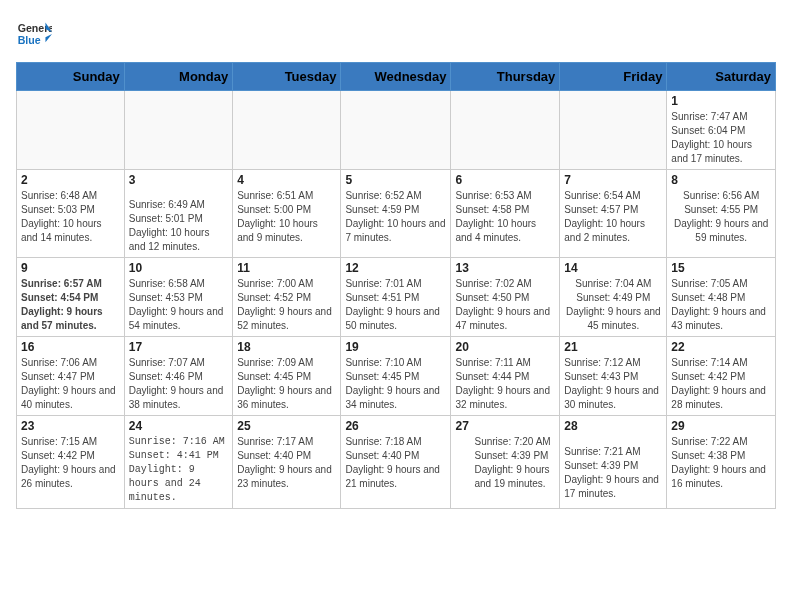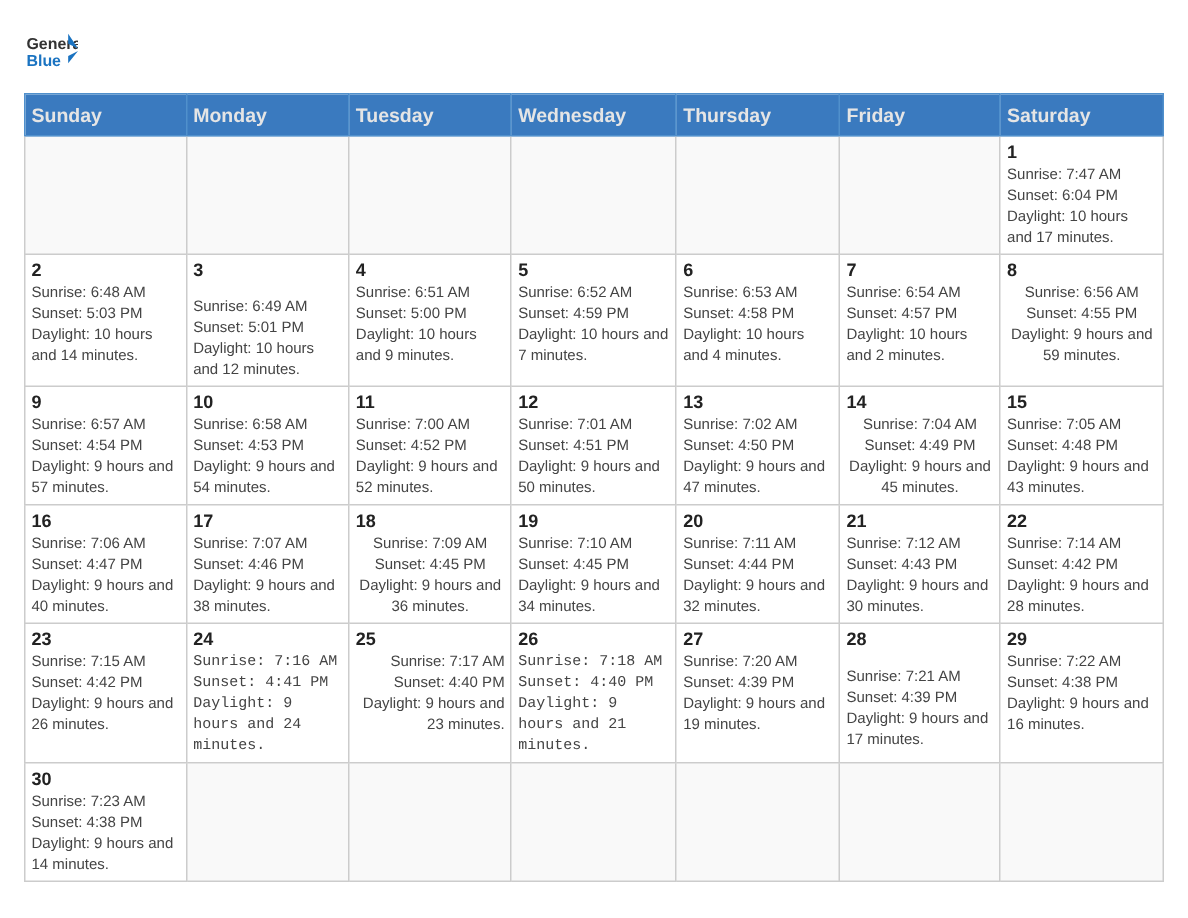--- a/index.html
+++ b/index.html
@@ -38,25 +38,25 @@
       font-weight: normal;
       color: #555;
     }
     .calendar {
       width: 100%;
       border-collapse: collapse;
       border: 1px solid #ccc;
     }
     .calendar th {
       background-color: #3a7abf;
-      color: #e5e5e5;
+      color: #000000;
       font-size: 13px;
       font-weight: bold;
       padding: 6px 4px;
-      text-align: left;
+      text-align: right;
       border: 1px solid #5090cc;
     }
     .calendar td {
       vertical-align: top;
       border: 1px solid #ccc;
       padding: 3px 4px;
       width: 113px;
       min-height: 70px;
       background: #fff;
       font-size: 10.5px;
@@ -161,21 +161,21 @@
         <td>
           <div class="day-number">8</div>
           <div class="day-info" style="white-space: pre-line; text-align: center;">Sunrise: 6:56 AM
 Sunset: 4:55 PM
 Daylight: 9 hours and 59 minutes.</div>
         </td>
       </tr>
       <tr>
         <td>
           <div class="day-number">9</div>
-          <div class="day-info" style="white-space: pre-line;">Sunrise: 6:57 AM
+          <div class="day-info" style="white-space: pre-line; font-weight: bold;">Sunrise: 6:57 AM
 Sunset: 4:54 PM
 Daylight: 9 hours and 57 minutes.</div>
         </td>
         <td>
           <div class="day-number">10</div>
           <div class="day-info" style="white-space: pre-line;">Sunrise: 6:58 AM
 Sunset: 4:53 PM
 Daylight: 9 hours and 54 minutes.</div>
         </td>
         <td>
@@ -217,21 +217,21 @@
 Daylight: 9 hours and 40 minutes.</div>
         </td>
         <td>
           <div class="day-number">17</div>
           <div class="day-info" style="white-space: pre-line;">Sunrise: 7:07 AM
 Sunset: 4:46 PM
 Daylight: 9 hours and 38 minutes.</div>
         </td>
         <td>
           <div class="day-number">18</div>
-          <div class="day-info" style="white-space: pre-line; text-align: center;">Sunrise: 7:09 AM
+          <div class="day-info" style="white-space: pre-line;">Sunrise: 7:09 AM
 Sunset: 4:45 PM
 Daylight: 9 hours and 36 minutes.</div>
         </td>
         <td>
           <div class="day-number">19</div>
           <div class="day-info" style="white-space: pre-line;">Sunrise: 7:10 AM
 Sunset: 4:45 PM
 Daylight: 9 hours and 34 minutes.</div>
         </td>
         <td>
@@ -261,57 +261,43 @@
 Daylight: 9 hours and 26 minutes.</div>
         </td>
         <td>
           <div class="day-number">24</div>
           <div class="day-info" style="white-space: pre-line; font-family: Liberation Mono, monospace;">Sunrise: 7:16 AM
 Sunset: 4:41 PM
 Daylight: 9 hours and 24 minutes.</div>
         </td>
         <td>
           <div class="day-number">25</div>
-          <div class="day-info" style="white-space: pre-line; text-align: right;">Sunrise: 7:17 AM
+          <div class="day-info" style="white-space: pre-line;">Sunrise: 7:17 AM
 Sunset: 4:40 PM
 Daylight: 9 hours and 23 minutes.</div>
         </td>
         <td>
           <div class="day-number">26</div>
-          <div class="day-info" style="white-space: pre-line; font-family: Liberation Mono, monospace;">Sunrise: 7:18 AM
+          <div class="day-info" style="white-space: pre-line;">Sunrise: 7:18 AM
 Sunset: 4:40 PM
 Daylight: 9 hours and 21 minutes.</div>
         </td>
         <td>
           <div class="day-number">27</div>
-          <div class="day-info" style="white-space: pre-line;">Sunrise: 7:20 AM
+          <div class="day-info" style="white-space: pre-line; margin-left: 19px;">Sunrise: 7:20 AM
 Sunset: 4:39 PM
 Daylight: 9 hours and 19 minutes.</div>
         </td>
         <td>
           <div class="day-number">28</div>
           <div class="day-info" style="white-space: pre-line; margin-top: 12px;">Sunrise: 7:21 AM
 Sunset: 4:39 PM
 Daylight: 9 hours and 17 minutes.</div>
         </td>
         <td>
           <div class="day-number">29</div>
           <div class="day-info" style="white-space: pre-line;">Sunrise: 7:22 AM
 Sunset: 4:38 PM
 Daylight: 9 hours and 16 minutes.</div>
         </td>
       </tr>
-      <tr>
-        <td>
-          <div class="day-number">30</div>
-          <div class="day-info" style="white-space: pre-line;">Sunrise: 7:23 AM
-Sunset: 4:38 PM
-Daylight: 9 hours and 14 minutes.</div>
-        </td>
-        <td class="empty"></td>
-        <td class="empty"></td>
-        <td class="empty"></td>
-        <td class="empty"></td>
-        <td class="empty"></td>
-        <td class="empty"></td>
-      </tr>
     </tbody>
 </table>
 
 </body></html>

